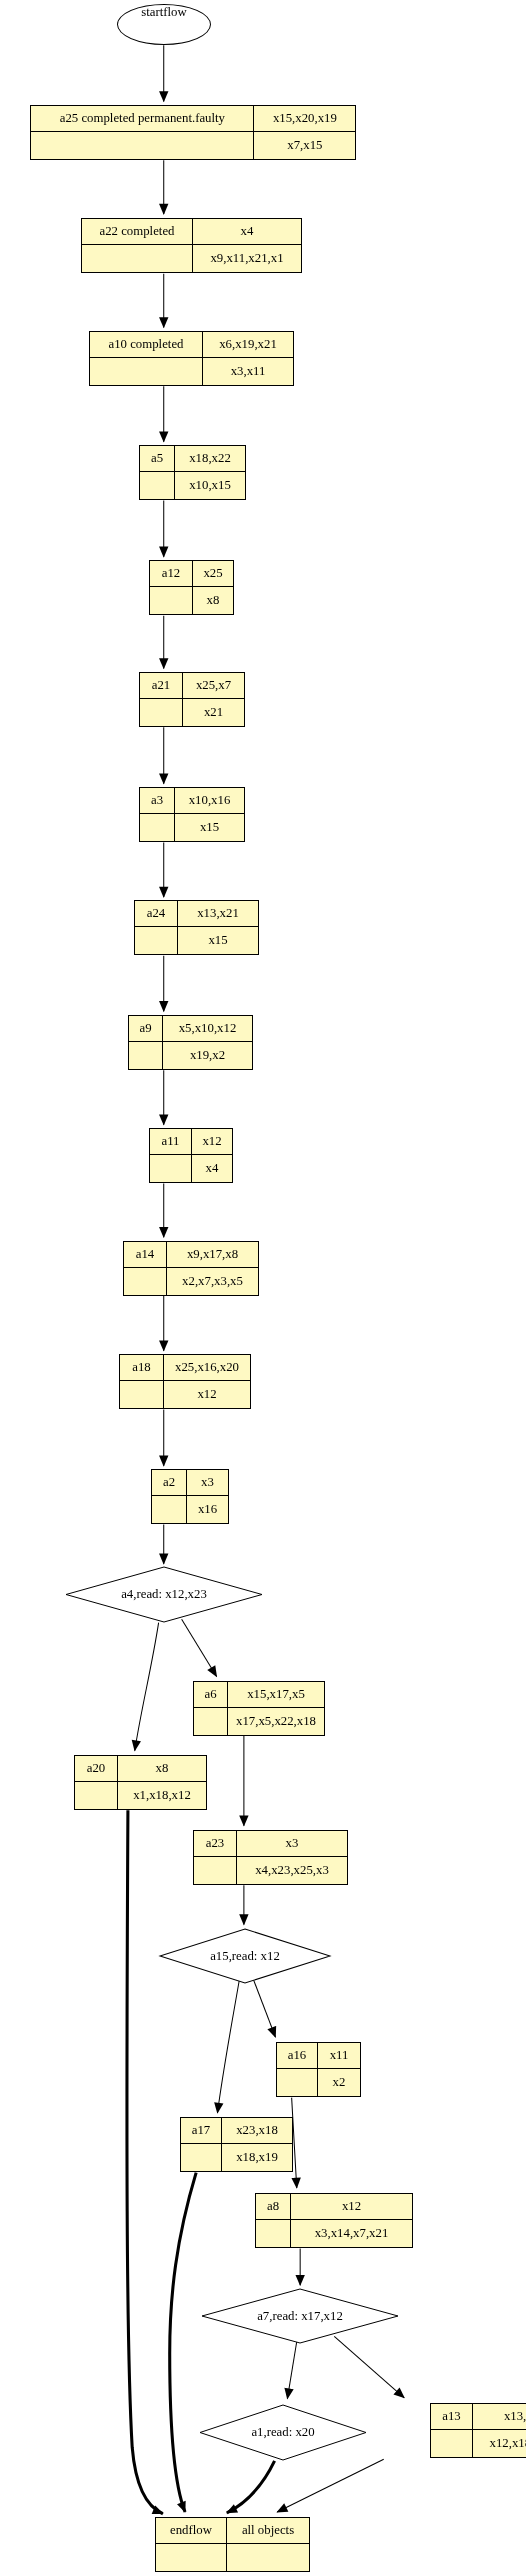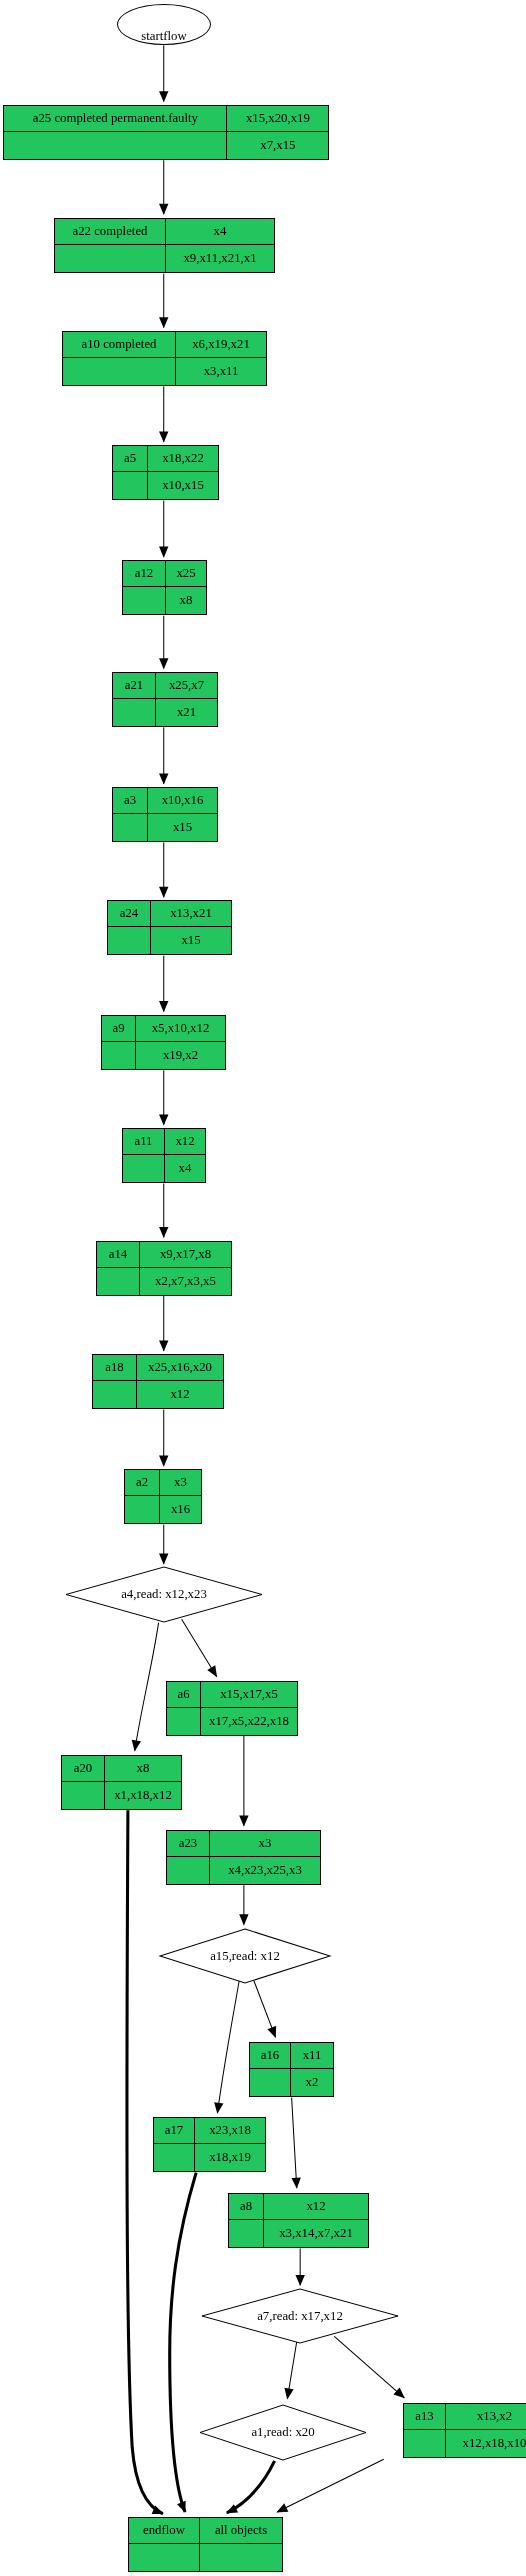--- a/index.html
+++ b/index.html
@@ -1,26 +1,26 @@
 <!DOCTYPE html>
 <html style="font-size:13.6px"><head>
 <meta charset="utf-8">
 <style>
   html,body{margin:0;padding:0;background:#ffffff;}
   body{width:527px;height:2576px;position:relative;
        font-family:"Liberation Serif","DejaVu Serif",serif;color:#000;}
   .edges{position:absolute;left:0;top:0;z-index:1;}
   .rec{position:absolute;z-index:2;display:grid;grid-template-rows:26.4px 26.4px;
-       background:#22c55e;border:0.9px solid #000;box-sizing:border-box;}
+       background:#fef9c3;border:0.9px solid #000;box-sizing:border-box;margin-left:27px;}
   .rc{display:flex;align-items:center;justify-content:center;
       font-size:12.8px;white-space:nowrap;overflow:hidden;box-sizing:border-box;}
   .rc.c1{border-right:0.9px solid #000;}
   .rc.r1{border-bottom:0.9px solid #000;}
   .ellipse{position:absolute;z-index:2;border:0.9px solid #000;border-radius:50%;
-       background:#fff;display:flex;align-items:flex-end;justify-content:center;
+       background:#fff;display:flex;align-items:flex-start;justify-content:center;
        font-size:12.8px;box-sizing:border-box;}
   .diamond{position:absolute;z-index:2;}
   .diamond svg{position:absolute;left:0;top:0;width:100%;height:100%;overflow:visible;}
   .diamond polygon{fill:#fff;stroke:#000;vector-effect:non-scaling-stroke;}
   .dtext{position:absolute;left:0;top:0;width:100%;height:100%;display:flex;
        align-items:center;justify-content:center;font-size:12.8px;white-space:nowrap;}
 </style>
 </head>
 <body>
 
@@ -166,21 +166,21 @@
   <span class="dtext">a4,read: x12,x23</span>
 </div>
 
 <div class="rec" style="left:166px;top:1681px;width:132px;grid-template-columns:34px 1fr">
   <div class="rc c1 r1">a6</div>
   <div class="rc r1">x15,x17,x5</div>
   <div class="rc c1"></div>
   <div class="rc">x17,x5,x22,x18</div>
 </div>
 
-<div class="rec" style="left:61px;top:1755px;width:121px;grid-template-columns:43px 1fr">
+<div class="rec" style="left:47px;top:1755px;width:133px;grid-template-columns:43px 1fr">
   <div class="rc c1 r1">a20</div>
   <div class="rc r1">x8</div>
   <div class="rc c1"></div>
   <div class="rc">x1,x18,x12</div>
 </div>
 
 <div class="rec" style="left:166px;top:1830px;width:155px;grid-template-columns:43px 1fr">
   <div class="rc c1 r1">a23</div>
   <div class="rc r1">x3</div>
   <div class="rc c1"></div>
@@ -201,21 +201,21 @@
   <div class="rc">x2</div>
 </div>
 
 <div class="rec" style="left:153px;top:2117px;width:113px;grid-template-columns:41px 1fr">
   <div class="rc c1 r1">a17</div>
   <div class="rc r1">x23,x18</div>
   <div class="rc c1"></div>
   <div class="rc">x18,x19</div>
 </div>
 
-<div class="rec" style="left:228px;top:2193px;width:141px;grid-template-columns:35px 1fr">
+<div class="rec" style="left:228px;top:2193px;width:158px;grid-template-columns:35px 1fr">
   <div class="rc c1 r1">a8</div>
   <div class="rc r1">x12</div>
   <div class="rc c1"></div>
   <div class="rc">x3,x14,x7,x21</div>
 </div>
 
 <div class="diamond" style="left:202px;top:2289px;width:196px;height:54px">
   <svg viewBox="0 0 100 100" preserveAspectRatio="none">
     <polygon points="50,0 100,50 50,100 0,50"></polygon>
   </svg>

